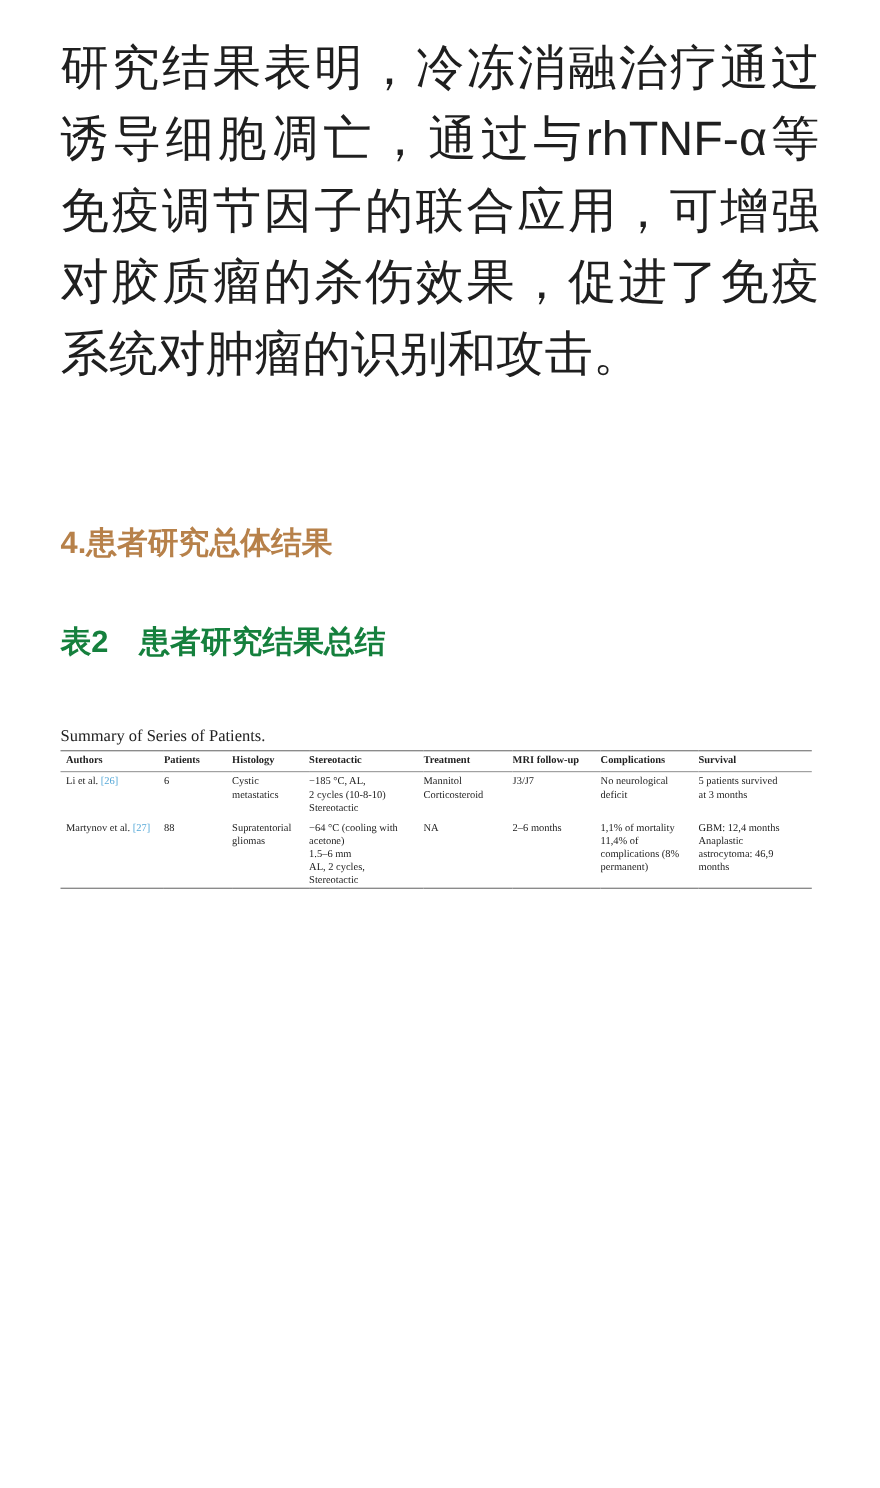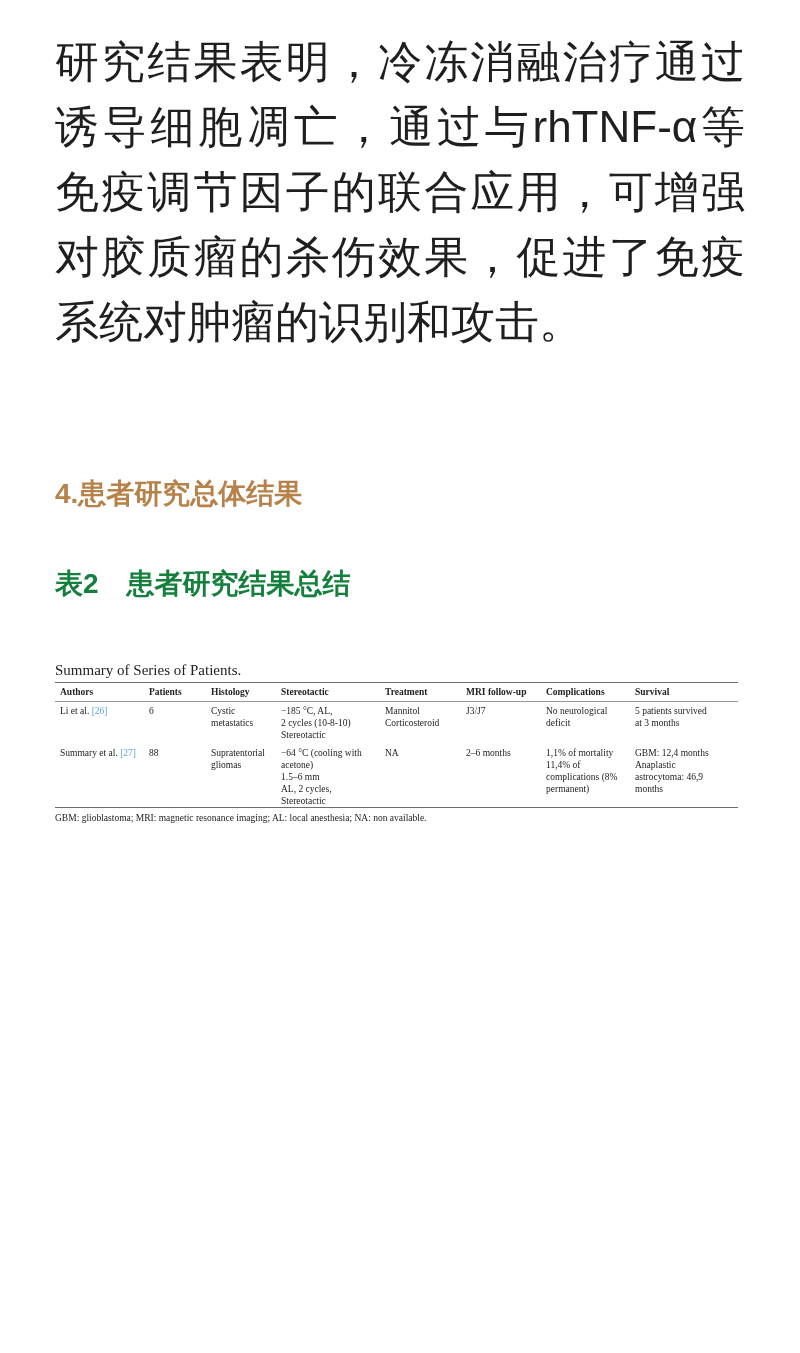--- a/index.html
+++ b/index.html
@@ -134,21 +134,21 @@
 Stereotactic</td>
           <td>Mannitol
 Corticosteroid</td>
           <td>J3/J7</td>
           <td>No neurological
 deficit</td>
           <td>5 patients survived
 at 3 months</td>
         </tr>
         <tr class="row-2">
-          <td><span>Summary et al. </span><span class="cite">[27]</span></td>
+          <td><span>Martynov et al. </span><span class="cite">[27]</span></td>
           <td>88</td>
           <td>Supratentorial
 gliomas</td>
           <td>−64 °C (cooling with
 acetone)
 1.5–6 mm
 AL, 2 cycles,
 Stereotactic</td>
           <td>NA</td>
           <td>2–6 months</td>
@@ -157,16 +157,15 @@
 complications (8%
 permanent)</td>
           <td>GBM: 12,4 months
 Anaplastic
 astrocytoma: 46,9
 months</td>
         </tr>
       </tbody>
     </table>
 
-    <p class="footnote">GBM: glioblastoma; MRI: magnetic resonance imaging; AL: local anesthesia; NA: non available.</p>
   </div>
 
 </div>
 
 </body></html>

